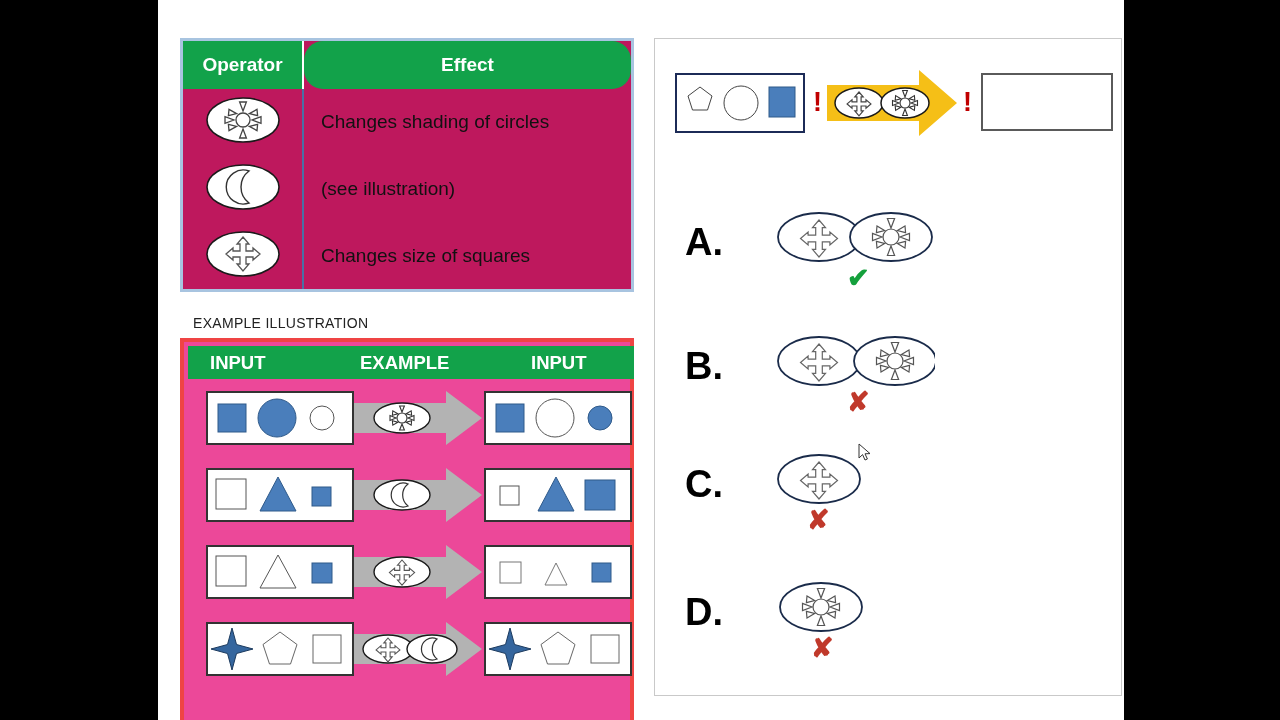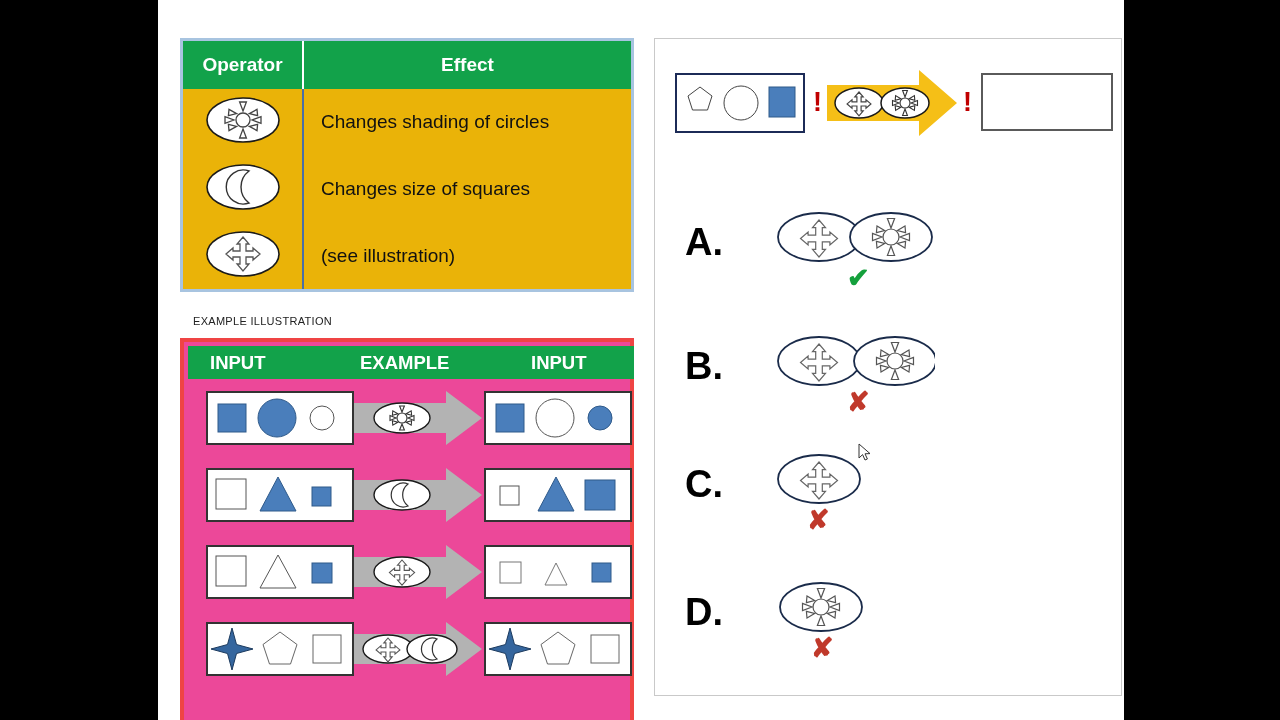--- a/index.html
+++ b/index.html
@@ -6,40 +6,40 @@
   body{
     width:1280px;height:720px;background:#000;overflow:hidden;
     font-family:"Liberation Sans", sans-serif;
   }
   .stage{position:relative;width:1280px;height:720px;background:#000;}
   .slide{position:absolute;left:158px;top:0;width:966px;height:720px;background:#ffffff;}
 
   
   .op-table{
     position:absolute;left:22px;top:38px;width:454px;height:254px;
-    border:3px solid #a8c4e0;background:#eab308;box-sizing:border-box;
+    border:3px solid #a8c4e0;background:#be185d;box-sizing:border-box;
   }
   .op-inner{width:100%;height:100%;display:flex;flex-direction:column;box-sizing:border-box;}
   .op-head{display:flex;height:48px;flex:0 0 48px;}
   .op-head .cell{
     background:#12a24a;color:#fff;font-weight:bold;font-size:19px;
     display:flex;align-items:center;justify-content:center;box-sizing:border-box;
   }
   .op-head .c1{width:121px;border-right:2px solid #fff;}
-  .op-head .c2{flex:1;}
+  .op-head .c2{flex:1;border-radius:19px;}
   .op-body{flex:1;display:flex;}
   .op-col1{width:121px;border-right:2px solid #4a6fa5;box-sizing:border-box;
            display:flex;flex-direction:column;}
   .op-col2{flex:1;display:flex;flex-direction:column;}
   .op-row{flex:1;display:flex;align-items:center;}
   .op-col1 .op-row{justify-content:center;}
   .op-col2 .op-row{padding-left:17px;font-size:19px;color:#111;}
 
   
-  .ex-title{position:absolute;left:35px;top:315px;font-size:11px;color:#222;letter-spacing:.3px;}
+  .ex-title{position:absolute;left:35px;top:315px;font-size:14px;color:#222;letter-spacing:.3px;}
   .ex-panel{
     position:absolute;left:22px;top:338px;width:454px;height:453px;
     border:4px solid #ef4444;background:#ec4899;box-sizing:border-box;
   }
   .ex-head{
     position:absolute;left:4px;top:4px;width:446px;height:33px;background:#12a24a;
     display:flex;align-items:center;color:#fff;font-weight:bold;font-size:18.5px;
   }
   .ex-head span{position:absolute;}
   .ex-head .h-in{left:22px;}
@@ -129,22 +129,22 @@
               <span class="ellipse-wrap">
                 <svg width="76" height="50" viewBox="0 0 76 50">
                   <ellipse cx="38" cy="25" rx="36" ry="22" fill="#fff" stroke="#1a1a1a" stroke-width="1.6"></ellipse>
                   <path d="M38 8 l6 7 -3 0 0 7 7 0 0 -3 7 6 -7 6 0 -3 -7 0 0 7 3 0 -6 7 -6 -7 3 0 0 -7 -7 0 0 3 -7 -6 7 -6 0 3 7 0 0 -7 -3 0 z" fill="#fff" stroke="#555" stroke-width="1.3"></path>
                 </svg>
               </span>
             </div>
           </div>
           <div class="op-col2">
             <div class="op-row">Changes shading of circles</div>
+            <div class="op-row">(see illustration)</div>
             <div class="op-row">Changes size of squares</div>
-            <div class="op-row">(see illustration)</div>
           </div>
         </div>
       </div>
     </div>
 
     <div class="ex-title">EXAMPLE ILLUSTRATION</div>
 
     <div class="ex-panel">
       <div class="ex-head">
         <span class="h-in">INPUT</span>

